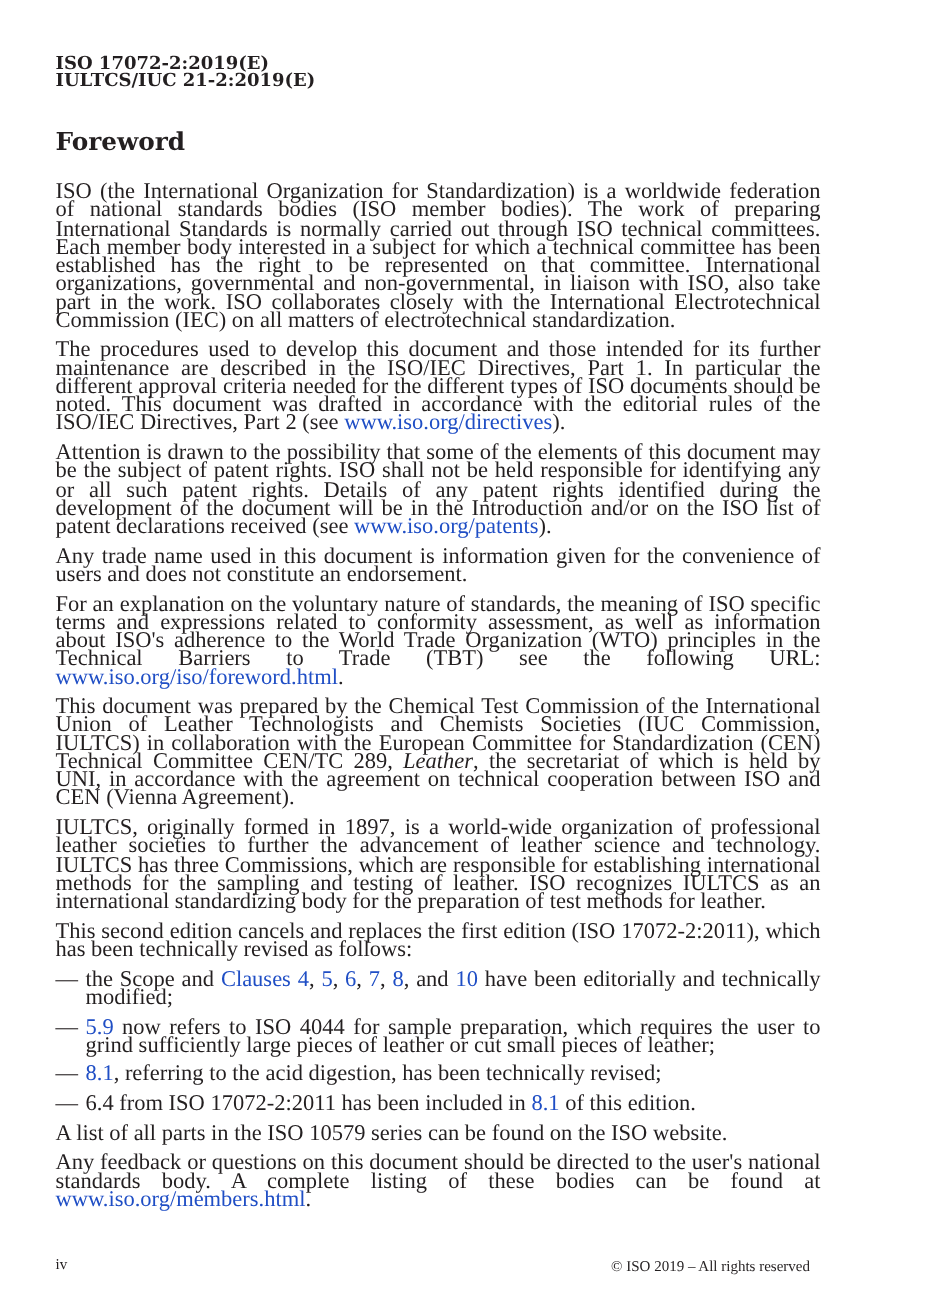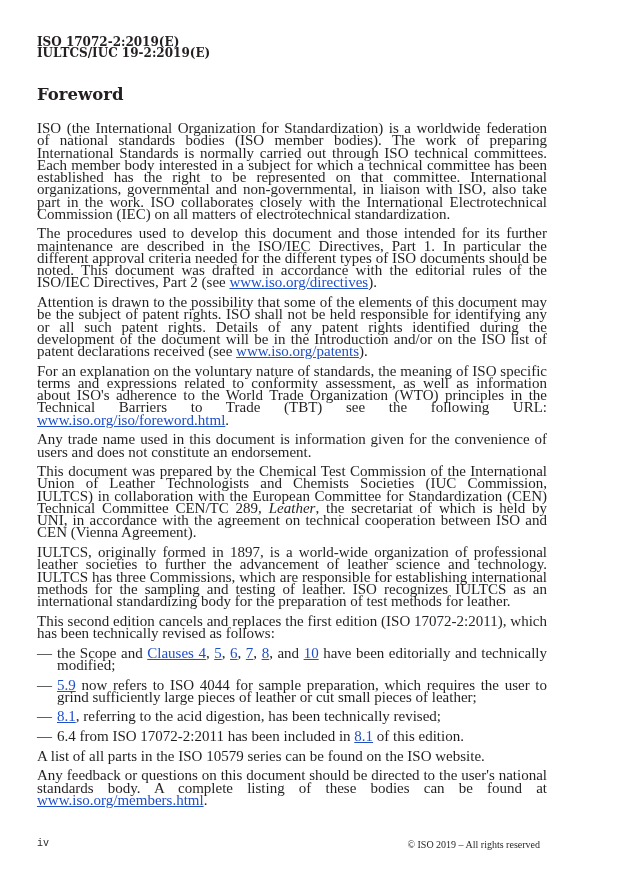--- a/index.html
+++ b/index.html
@@ -6,50 +6,50 @@
   body { width: 620px; height: 876px; position: relative; overflow: hidden;
          font-family: "DejaVu Serif", "Liberation Serif", serif; color: #231f20; }
   .docid { position: absolute; left: 37px; top: 37px; font-family: "DejaVu Serif", serif;
            font-weight: bold; font-size: 12px; line-height: 11px; color: #231f20; }
   .title { position: absolute; left: 37px; top: 85px; font-family: "DejaVu Serif", serif;
            font-weight: bold; font-size: 16.5px; color: #231f20; }
   .body { position: absolute; left: 37px; top: 122px; width: 510px;
           font-family: "Liberation Serif", serif; font-size: 15px; line-height: 12.25px;
           text-align: justify; }
   .body p { margin: 0 0 7.4px 0; }
-  a.lnk { color: #1f4ec5; text-decoration: underline; }
+  a.lnk { color: #1f4ec5; }
   .dash-item { display: flex; margin: 0 0 7.4px 0; }
   .dash { width: 20px; flex: 0 0 20px; }
   .dash-text { flex: 1; text-align: justify; }
-  .footer-left { position: absolute; left: 37px; top: 838px; font-family: Liberation Mono, monospace;
+  .footer-left { position: absolute; left: 37px; top: 838px; font-family: Liberation Serif, serif;
                  font-size: 10px; color: #231f20; text-align: right; }
   .footer-right { position: absolute; right: 80px; top: 839px; font-family: "Liberation Serif", serif;
                   font-size: 10px; color: #231f20; }
   i { font-style: italic; }
 </style>
 </head>
 <body>
 
 <div class="docid">
   <div>ISO 17072-2:2019(E)</div>
-  <div>IULTCS/IUC 19-2:2019(E)</div>
+  <div>IULTCS/IUC 21-2:2019(E)</div>
 </div>
 
 <div class="title">Foreword</div>
 
 <div class="body">
   <p>ISO (the International Organization for Standardization) is a worldwide federation of national standards bodies (ISO member bodies). The work of preparing International Standards is normally carried out through ISO technical committees. Each member body interested in a subject for which a technical committee has been established has the right to be represented on that committee. International organizations, governmental and non-governmental, in liaison with ISO, also take part in the work. ISO collaborates closely with the International Electrotechnical Commission (IEC) on all matters of electrotechnical standardization.</p>
 
   <p><span>The procedures used to develop this document and those intended for its further maintenance are described in the ISO/IEC Directives, Part 1. In particular the different approval criteria needed for the different types of ISO documents should be noted. This document was drafted in accordance with the editorial rules of the ISO/IEC Directives, Part 2 (see </span><a class="lnk">www.iso.org/directives</a><span>).</span></p>
 
   <p><span>Attention is drawn to the possibility that some of the elements of this document may be the subject of patent rights. ISO shall not be held responsible for identifying any or all such patent rights. Details of any patent rights identified during the development of the document will be in the Introduction and/or on the ISO list of patent declarations received (see </span><a class="lnk">www.iso.org/patents</a><span>).</span></p>
 
+  <p>Any trade name used in this document is information given for the convenience of users and does not constitute an endorsement.</p>
+
   <p><span>For an explanation on the voluntary nature of standards, the meaning of ISO specific terms and expressions related to conformity assessment, as well as information about ISO's adherence to the World Trade Organization (WTO) principles in the Technical Barriers to Trade (TBT) see the following URL: </span><a class="lnk">www.iso.org/iso/foreword.html</a><span>.</span></p>
-
-  <p>Any trade name used in this document is information given for the convenience of users and does not constitute an endorsement.</p>
 
   <p><span>This document was prepared by the Chemical Test Commission of the International Union of Leather Technologists and Chemists Societies (IUC Commission, IULTCS) in collaboration with the European Committee for Standardization (CEN) Technical Committee CEN/TC 289, </span><i>Leather</i><span>, the secretariat of which is held by UNI, in accordance with the agreement on technical cooperation between ISO and CEN (Vienna Agreement).</span></p>
 
   <p>IULTCS, originally formed in 1897, is a world-wide organization of professional leather societies to further the advancement of leather science and technology. IULTCS has three Commissions, which are responsible for establishing international methods for the sampling and testing of leather. ISO recognizes IULTCS as an international standardizing body for the preparation of test methods for leather.</p>
 
   <p>This second edition cancels and replaces the first edition (ISO 17072-2:2011), which has been technically revised as follows:</p>
 
   <div class="dash-item">
     <span class="dash">—</span>
     <span class="dash-text"><span>the Scope and </span><a class="lnk">Clauses 4</a><span>, </span><a class="lnk">5</a><span>, </span><a class="lnk">6</a><span>, </span><a class="lnk">7</a><span>, </span><a class="lnk">8</a><span>, and </span><a class="lnk">10</a><span> have been editorially and technically modified;</span></span>

